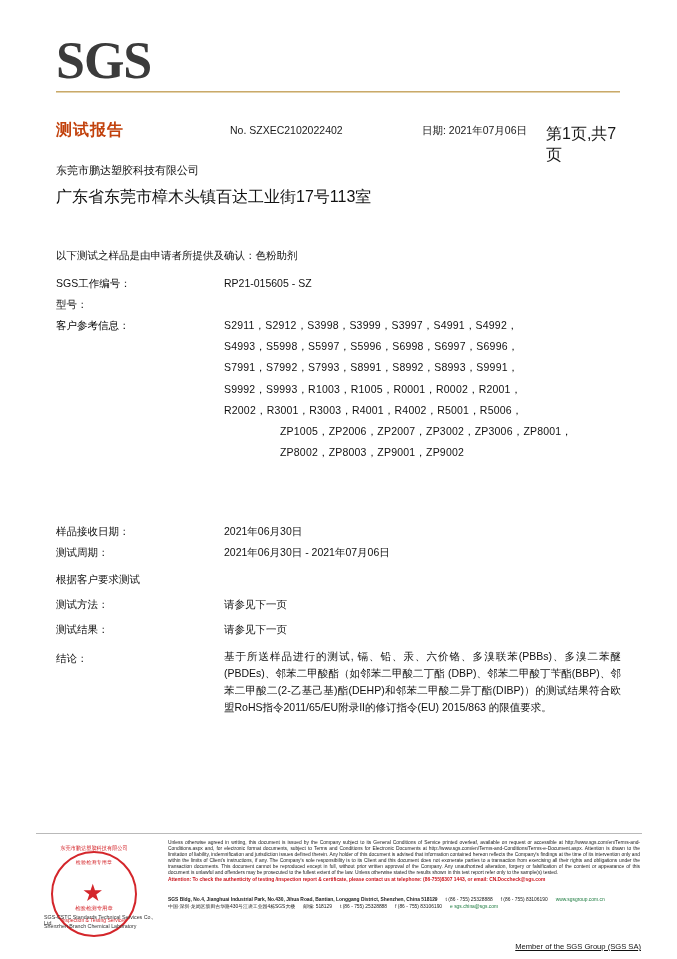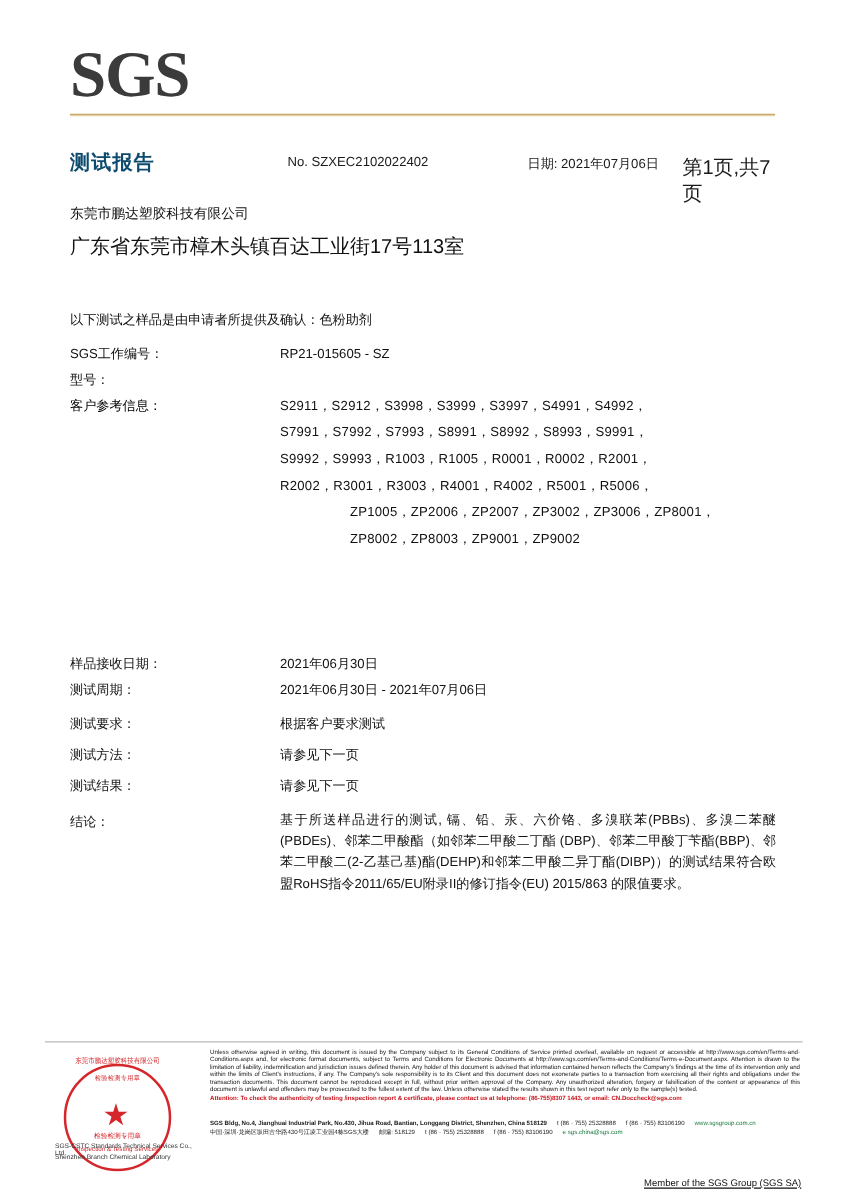--- a/index.html
+++ b/index.html
@@ -62,21 +62,21 @@
     top: 120px;
     width: 565px;
     height: 24px;
   }
   .doc-title {
     position: absolute;
     left: 0;
     top: 0;
     font-size: 16px;
     font-weight: bold;
-    color: #0c4a6e;
+    color: #c2410c;
     letter-spacing: 1px;
   }
   .doc-no {
     position: absolute;
     left: 174px;
     top: 4px;
     font-size: 10.5px;
     color: #1a1a1a;
   }
   .doc-date {
@@ -378,39 +378,39 @@
     </div>
     <div class="frow">
       <div class="flabel">型号：</div>
     </div>
   </div>
 
   <div class="refs">
     <div class="ref-label">客户参考信息：</div>
     <div class="ref-lines">
       <div class="ref-line">S2911，S2912，S3998，S3999，S3997，S4991，S4992，</div>
+      <div class="ref-line">S4993，S5998，S5997，S5996，S6998，S6997，S6996，</div>
       <div class="ref-line">S7991，S7992，S7993，S8991，S8992，S8993，S9991，</div>
       <div class="ref-line">S9992，S9993，R1003，R1005，R0001，R0002，R2001，</div>
       <div class="ref-line">R2002，R3001，R3003，R4001，R4002，R5001，R5006，</div>
       <div class="ref-line indent">ZP1005，ZP2006，ZP2007，ZP3002，ZP3006，ZP8001，</div>
       <div class="ref-line indent">ZP8002，ZP8003，ZP9001，ZP9002</div>
     </div>
   </div>
 
   <div class="fields2">
     <div class="frow2">
       <div class="flabel2">样品接收日期：</div>
       <div class="fvalue2">2021年06月30日</div>
     </div>
     <div class="frow2">
       <div class="flabel2">测试周期：</div>
       <div class="fvalue2">2021年06月30日 - 2021年07月06日</div>
     </div>
     <div class="frow2" style="margin-top:6px;">
-      <div class="flabel2">测试要求：</div>
       <div class="fvalue2">根据客户要求测试</div>
     </div>
     <div class="frow2" style="margin-top:4px;">
       <div class="flabel2">测试方法：</div>
       <div class="fvalue2">请参见下一页</div>
     </div>
     <div class="frow2" style="margin-top:4px;align-items:center;">
       <div class="flabel2">测试结果：</div>
       <div class="fvalue2">请参见下一页</div>
     </div>

